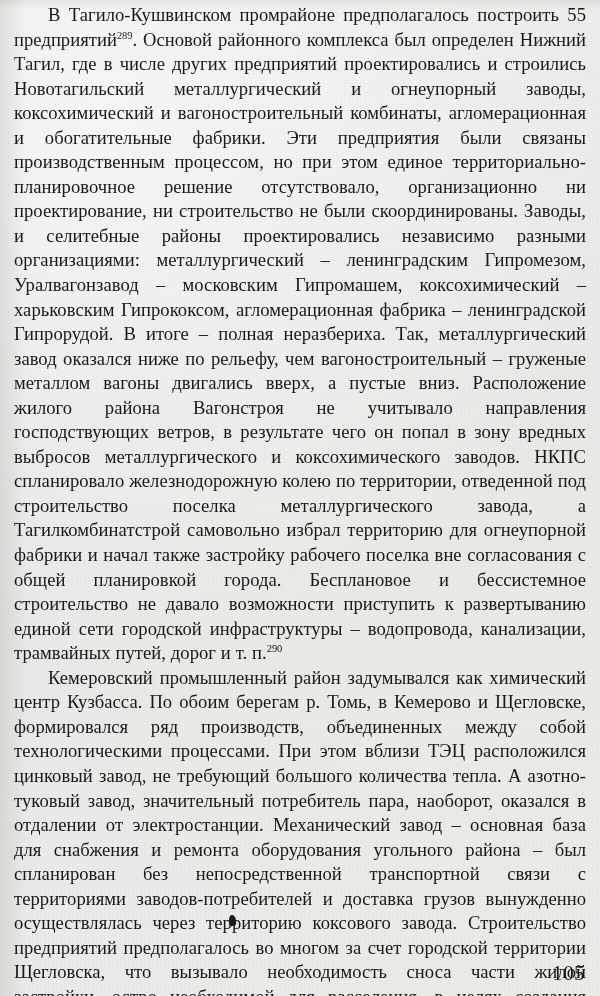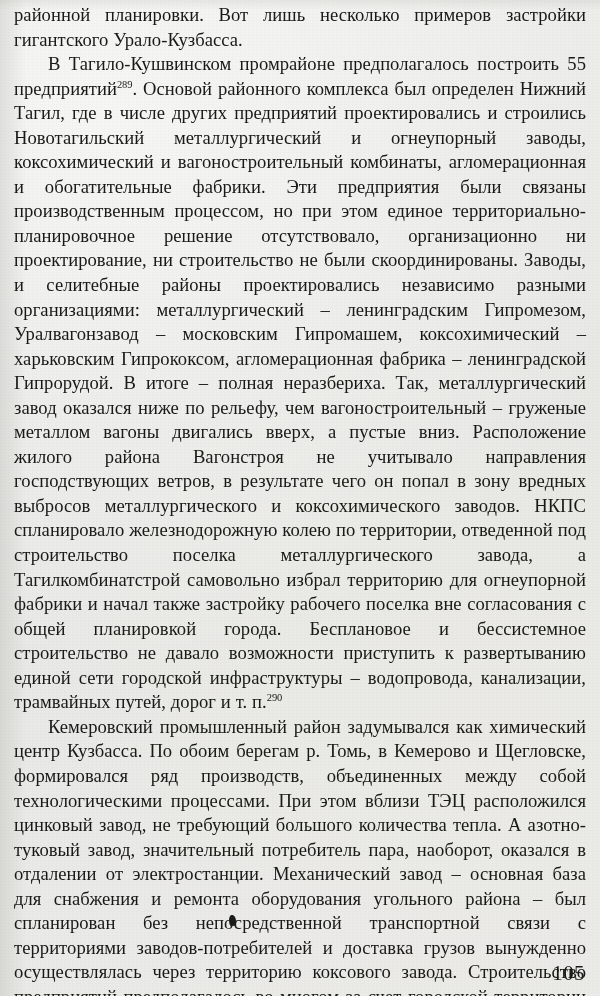--- a/index.html
+++ b/index.html
@@ -119,21 +119,20 @@
 </head>
 <body>
 
 <div class="page">
 
   <div class="gutter-shade"></div>
   <div class="edge-shade-top"></div>
 
   <div class="text-column">
 
-    <p class="para"><span>районной планировки. Вот лишь несколько примеров застройки гигантского Урало-Кузбасса.</span></p>
 
     <p class="para indent"><span>В Тагило-Кушвинском промрайоне предполагалось построить 55 предприятий</span><sup class="fn">289</sup><span>. Основой районного комплекса был определен Нижний Тагил, где в числе других предприятий проектировались и строились Новотагильский металлургический и огнеупорный заводы, коксохимический и вагоностроительный комбинаты, агломерационная и обогатительные фабрики. Эти предприятия были связаны производственным процессом, но при этом единое территориально-планировочное решение отсутствовало, организационно ни проектирование, ни строительство не были скоординированы. Заводы, и селитебные районы проектировались независимо разными организациями: металлургический – ленинградским Гипромезом, Уралвагонзавод – московским Гипромашем, коксохимический – харьковским Гипрококсом, агломерационная фабрика – ленинградской Гипрорудой. В итоге – полная неразбериха. Так, металлургический завод оказался ниже по рельефу, чем вагоностроительный – груженые металлом вагоны двигались вверх, а пустые вниз. Расположение жилого района Вагонстроя не учитывало направления господствующих ветров, в результате чего он попал в зону вредных выбросов металлургического и коксохимического заводов. НКПС спланировало железнодорожную колею по территории, отведенной под строительство поселка металлургического завода, а Тагилкомбинатстрой самовольно избрал территорию для огнеупорной фабрики и начал также застройку рабочего поселка вне согласования с общей планировкой города. Бесплановое и бессистемное строительство не давало возможности приступить к развертыванию единой сети городской инфраструктуры – водопровода, канализации, трамвайных путей, дорог и т. п.</span><sup class="fn">290</sup></p>
 
     <p class="para indent"><span>Кемеровский промышленный район задумывался как химический центр Кузбасса. По обоим берегам р. Томь, в Кемерово и Щегловске, формировался ряд производств, объединенных между собой технологическими процессами. При этом вблизи ТЭЦ расположился цинковый завод, не требующий большого количества тепла. А азотно-туковый завод, значительный потребитель пара, наоборот, оказался в отдалении от электростанции. Механический завод – основная база для снабжения и ремонта оборудования угольного района – был спланирован без непосредственной транспортной связи с территориями заводов-потребителей и доставка грузов вынужденно осуществлялась через территорию коксового завода. Строительство предприятий предполагалось во многом за счет городской территории Щегловска, что вызывало необходимость сноса части жилой застройки, остро необходимой для расселения, в целях создания защитных зон</span></p>
 
   </div>
 
   <div class="cursor-speck"></div>
 
   <div class="folio">105</div>

